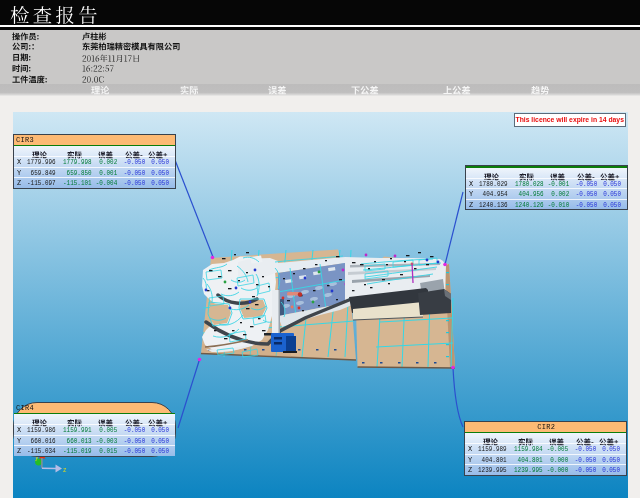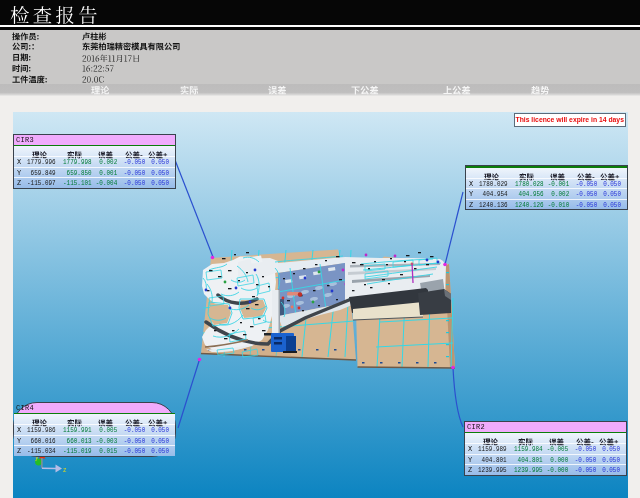--- a/index.html
+++ b/index.html
@@ -1,17 +1,17 @@
 <!DOCTYPE html>
 <html><head><meta charset="utf-8"><style>
 html,body{margin:0;padding:0;}
 body{width:640px;height:498px;position:relative;overflow:hidden;
  font-family:"Liberation Sans",sans-serif;background:#f1efed;}
 .abs{position:absolute;}
-.cir{position:absolute;width:160.5px;background:#f0abfc;border:1.4px solid #39424d;}
+.cir{position:absolute;width:160.5px;background:#fdba74;border:1.4px solid #39424d;}
 .cirtitle{height:9px;font:7px "Liberation Mono",monospace;color:#111;
  padding-left:2px;padding-top:0.5px;letter-spacing:.3px;}
 .grule{height:1.8px;background:#0b7d0b;}
 .tbl{position:relative;background:linear-gradient(#eff5fc,#97bce9);}
 .r{position:relative;height:9.8px;}
 .r2{position:relative;border-top:1px solid rgba(255,255,255,.8);height:9.6px;}
 .v{position:absolute;top:1.2px;font:7px "Liberation Mono",monospace;white-space:pre;display:inline-block;transform:scaleX(.85);transform-origin:100% 50%;}
 .lb{position:absolute;left:3px;top:1.2px;font:7px "Liberation Mono",monospace;color:#101010;}
 .c1{color:#181818;}
 .c2{color:#007a35;}
@@ -448,21 +448,21 @@
       <div class="r2">
         <span class="lb">Z</span>
         <span class="v c1" style="right:119px;">-115.034</span>
         <span class="v c2" style="right:82.5px;">-115.019</span>
         <span class="v c2" style="right:57.5px;"> 0.015</span>
         <span class="v c4" style="right:29px;">-0.050</span>
         <span class="v c4" style="right:5.5px;">0.050</span>
       </div>
     </div>
   </div>
-<div class="cir" style="left:464px;top:421px;">
+<div class="cir" style="left:464px;top:421px;text-align:center;">
     <div class="cirtitle">CIR2</div>
     <div class="grule"></div>
     <div class="tbl">
       <div class="r">
         <div style="position:absolute;left:18.0px;top:-0.3px;"><svg width="15.0" height="10.9" viewBox="0 0 15.0 10.9" xmlns="http://www.w3.org/2000/svg">
             <path fill="#1c1c28" d="M3.9 4.7H4.6V5.4H3.9ZM5.4 4.7H6.1V5.4H5.4ZM3.9 3.4H4.6V4.0H3.9ZM5.4 3.4H6.1V4.0H5.4ZM2.5 8.3V9.1H7.3V8.3H5.5V7.6H7.1V6.8H5.5V6.1H7.0V2.6H3.0V6.1H4.5V6.8H3.0V7.6H4.5V8.3ZM0.2 7.8 0.4 8.7C1.1 8.5 2.0 8.2 2.8 7.9L2.7 7.0L2.0 7.2V5.7H2.6V4.9H2.0V3.6H2.8V2.8H0.3V3.6H1.1V4.9H0.3V5.7H1.1V7.5Z M8.1 3.0C8.6 3.4 9.2 3.9 9.5 4.3L10.1 3.6C9.8 3.2 9.2 2.7 8.7 2.4ZM13.5 5.4C13.0 5.8 12.3 6.1 11.7 6.4V5.2H11.1C11.7 4.6 12.1 4.1 12.4 3.5C13.0 4.4 13.6 5.2 14.3 5.7C14.5 5.5 14.7 5.1 15.0 5.0C14.2 4.5 13.4 3.6 12.9 2.7L13.0 2.5L12.1 2.3C11.7 3.2 10.9 4.3 9.8 5.1C10.0 5.2 10.3 5.5 10.4 5.8C10.5 5.7 10.7 5.5 10.8 5.4V8.0C10.8 8.9 11.1 9.2 12.1 9.2C12.3 9.2 13.2 9.2 13.4 9.2C14.3 9.2 14.6 8.8 14.7 7.6C14.4 7.6 14.1 7.4 13.9 7.3C13.8 8.2 13.7 8.3 13.4 8.3C13.1 8.3 12.4 8.3 12.2 8.3C11.8 8.3 11.7 8.3 11.7 8.0V7.3C12.4 7.0 13.3 6.6 14.1 6.2ZM7.7 4.6V5.5H8.8V7.9C8.8 8.3 8.6 8.6 8.4 8.7C8.6 8.8 8.8 9.1 8.9 9.3C9.0 9.1 9.2 8.9 10.6 7.8C10.5 7.7 10.3 7.3 10.3 7.1L9.6 7.6V4.6Z"></path>
           </svg></div>
         <div style="position:absolute;left:52.5px;top:-0.3px;"><svg width="15.0" height="10.9" viewBox="0 0 15.0 10.9" xmlns="http://www.w3.org/2000/svg">
             <path fill="#1c1c28" d="M4.0 8.2C4.9 8.5 5.9 8.9 6.5 9.3L7.0 8.6C6.4 8.3 5.4 7.8 4.4 7.5ZM1.7 4.6C2.1 4.8 2.6 5.2 2.8 5.4L3.4 4.8C3.1 4.5 2.7 4.2 2.3 4.0ZM1.0 5.7C1.4 6.0 1.9 6.3 2.1 6.5L2.6 5.9C2.4 5.6 1.9 5.3 1.5 5.1ZM0.6 3.0V4.8H1.5V3.9H6.0V4.8H7.0V3.0H4.4C4.3 2.8 4.1 2.5 4.0 2.2L3.1 2.5C3.2 2.7 3.3 2.8 3.3 3.0ZM0.5 6.6V7.4H2.9C2.5 7.9 1.8 8.3 0.6 8.6C0.8 8.8 1.0 9.1 1.1 9.4C2.7 9.0 3.6 8.3 4.0 7.4H7.0V6.6H4.3C4.5 5.9 4.5 5.1 4.6 4.2H3.6C3.6 5.2 3.6 6.0 3.3 6.6Z M11.0 2.8V3.6H14.3V2.8ZM13.3 6.3C13.6 7.1 13.9 8.1 14.0 8.7L14.8 8.4C14.7 7.8 14.4 6.8 14.0 6.1ZM11.0 6.1C10.8 6.9 10.5 7.7 10.1 8.2C10.3 8.3 10.6 8.6 10.8 8.7C11.2 8.1 11.6 7.2 11.8 6.3ZM8.0 2.6V9.4H8.9V3.4H9.5C9.4 3.9 9.2 4.5 9.1 5.0C9.6 5.5 9.6 6.0 9.6 6.4C9.6 6.6 9.6 6.8 9.5 6.8C9.4 6.9 9.4 6.9 9.3 6.9C9.2 6.9 9.1 6.9 8.9 6.9C9.1 7.1 9.2 7.4 9.2 7.6C9.3 7.6 9.5 7.6 9.7 7.6C9.9 7.6 10.0 7.6 10.1 7.5C10.4 7.3 10.5 7.0 10.5 6.5C10.5 6.0 10.4 5.5 9.9 4.9C10.2 4.3 10.4 3.6 10.6 2.9L10.0 2.6L9.8 2.6ZM10.7 4.6V5.4H12.1V8.3C12.1 8.4 12.1 8.4 12.0 8.4C11.9 8.4 11.6 8.4 11.3 8.4C11.4 8.7 11.5 9.1 11.5 9.4C12.0 9.4 12.4 9.3 12.7 9.2C13.0 9.0 13.0 8.8 13.0 8.3V5.4H14.7V4.6Z"></path>
           </svg></div>

